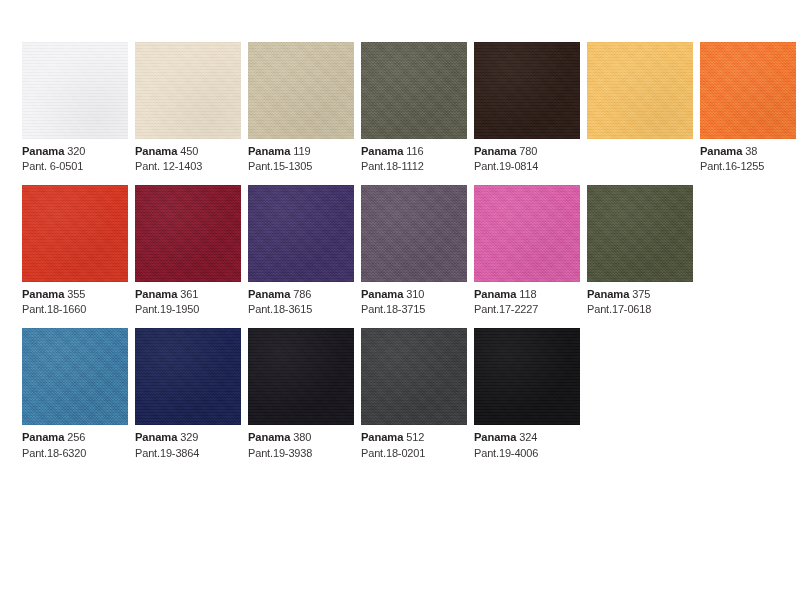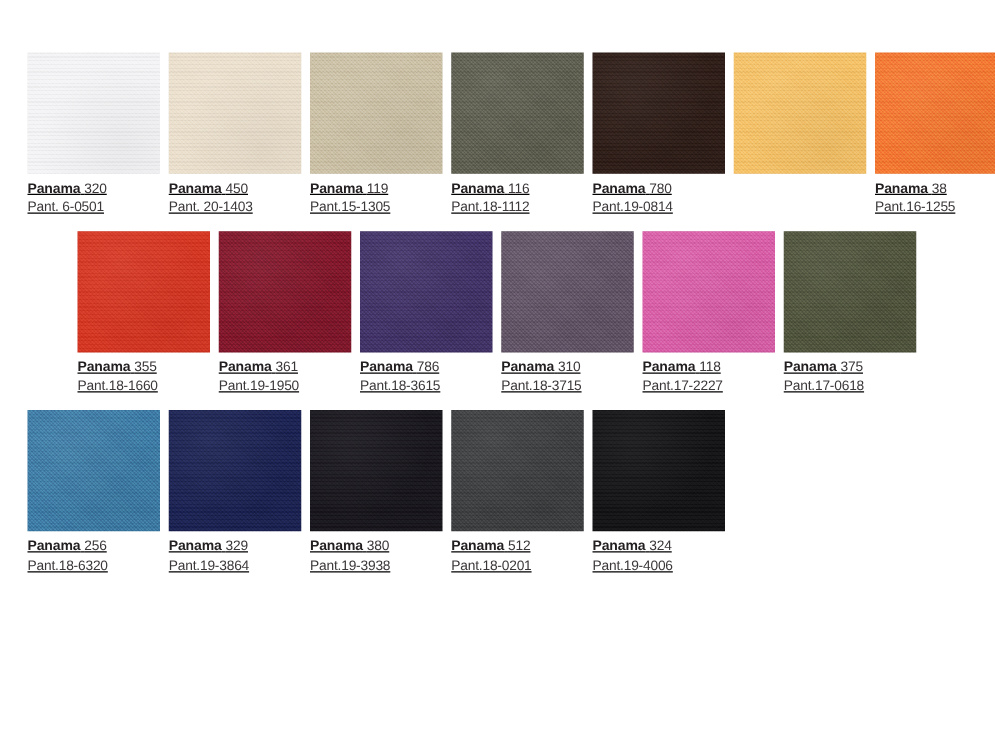--- a/index.html
+++ b/index.html
@@ -77,21 +77,20 @@
     background:
       radial-gradient(ellipse at 30% 25%, rgba(255,255,255,0.05), rgba(255,255,255,0) 62%),
       radial-gradient(ellipse at 72% 78%, rgba(0,0,0,0.045), rgba(0,0,0,0) 65%);
     pointer-events: none;
   }
 
   .label-block {
     padding-top: 7px;
     line-height: 1.0;
     white-space: nowrap;
-    text-decoration: underline;
   }
 
   .line-name {
     font-size: 11.2px;
     color: #231f20;
     letter-spacing: -0.1px;
   }
 
   .line-name .brand {
     font-weight: bold;
@@ -105,21 +104,21 @@
 
   .line-pantone {
     margin-top: 4px;
     font-size: 11px;
     font-weight: normal;
     color: #3c383a;
     letter-spacing: -0.15px;
   }
 
   
-  #row-2 { margin-top: 2px; margin-left: 40px; }
+  #row-2 { margin-top: 2px; }
   #row-3 { margin-top: 2px; }
 </style>
 </head>
 <body>
 
 <div id="sheet" style="background: rgb(255, 255, 255);">
   <div id="grid">
 
     <div class="swatch-row" id="row-1">
       <div class="swatch-cell">
@@ -133,21 +132,21 @@
         </div>
       </div>
 
       <div class="swatch-cell">
         <div class="chip" style="background-color: rgb(235, 223, 204);"></div>
         <div class="label-block">
           <div class="line-name">
             <span class="brand">Panama</span>
             <span class="code">450</span>
           </div>
-          <div class="line-pantone">Pant. 20-1403</div>
+          <div class="line-pantone">Pant. 12-1403</div>
         </div>
       </div>
 
       <div class="swatch-cell">
         <div class="chip" style="background-color: rgb(202, 191, 163);"></div>
         <div class="label-block">
           <div class="line-name">
             <span class="brand">Panama</span>
             <span class="code">119</span>
           </div>

